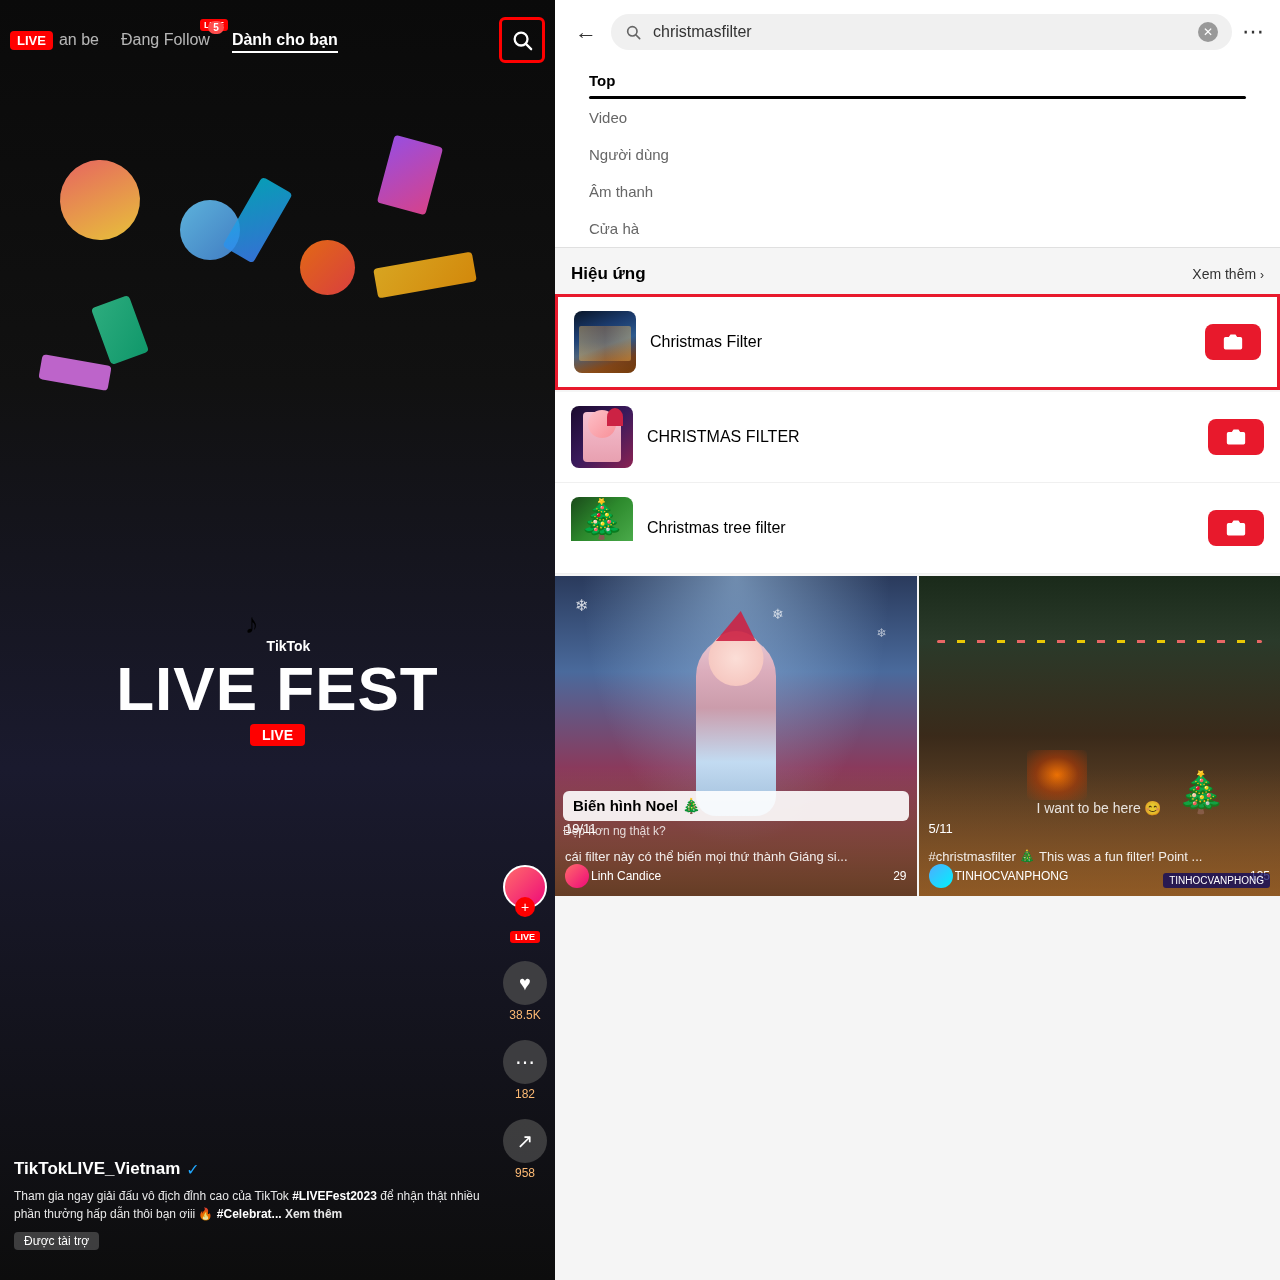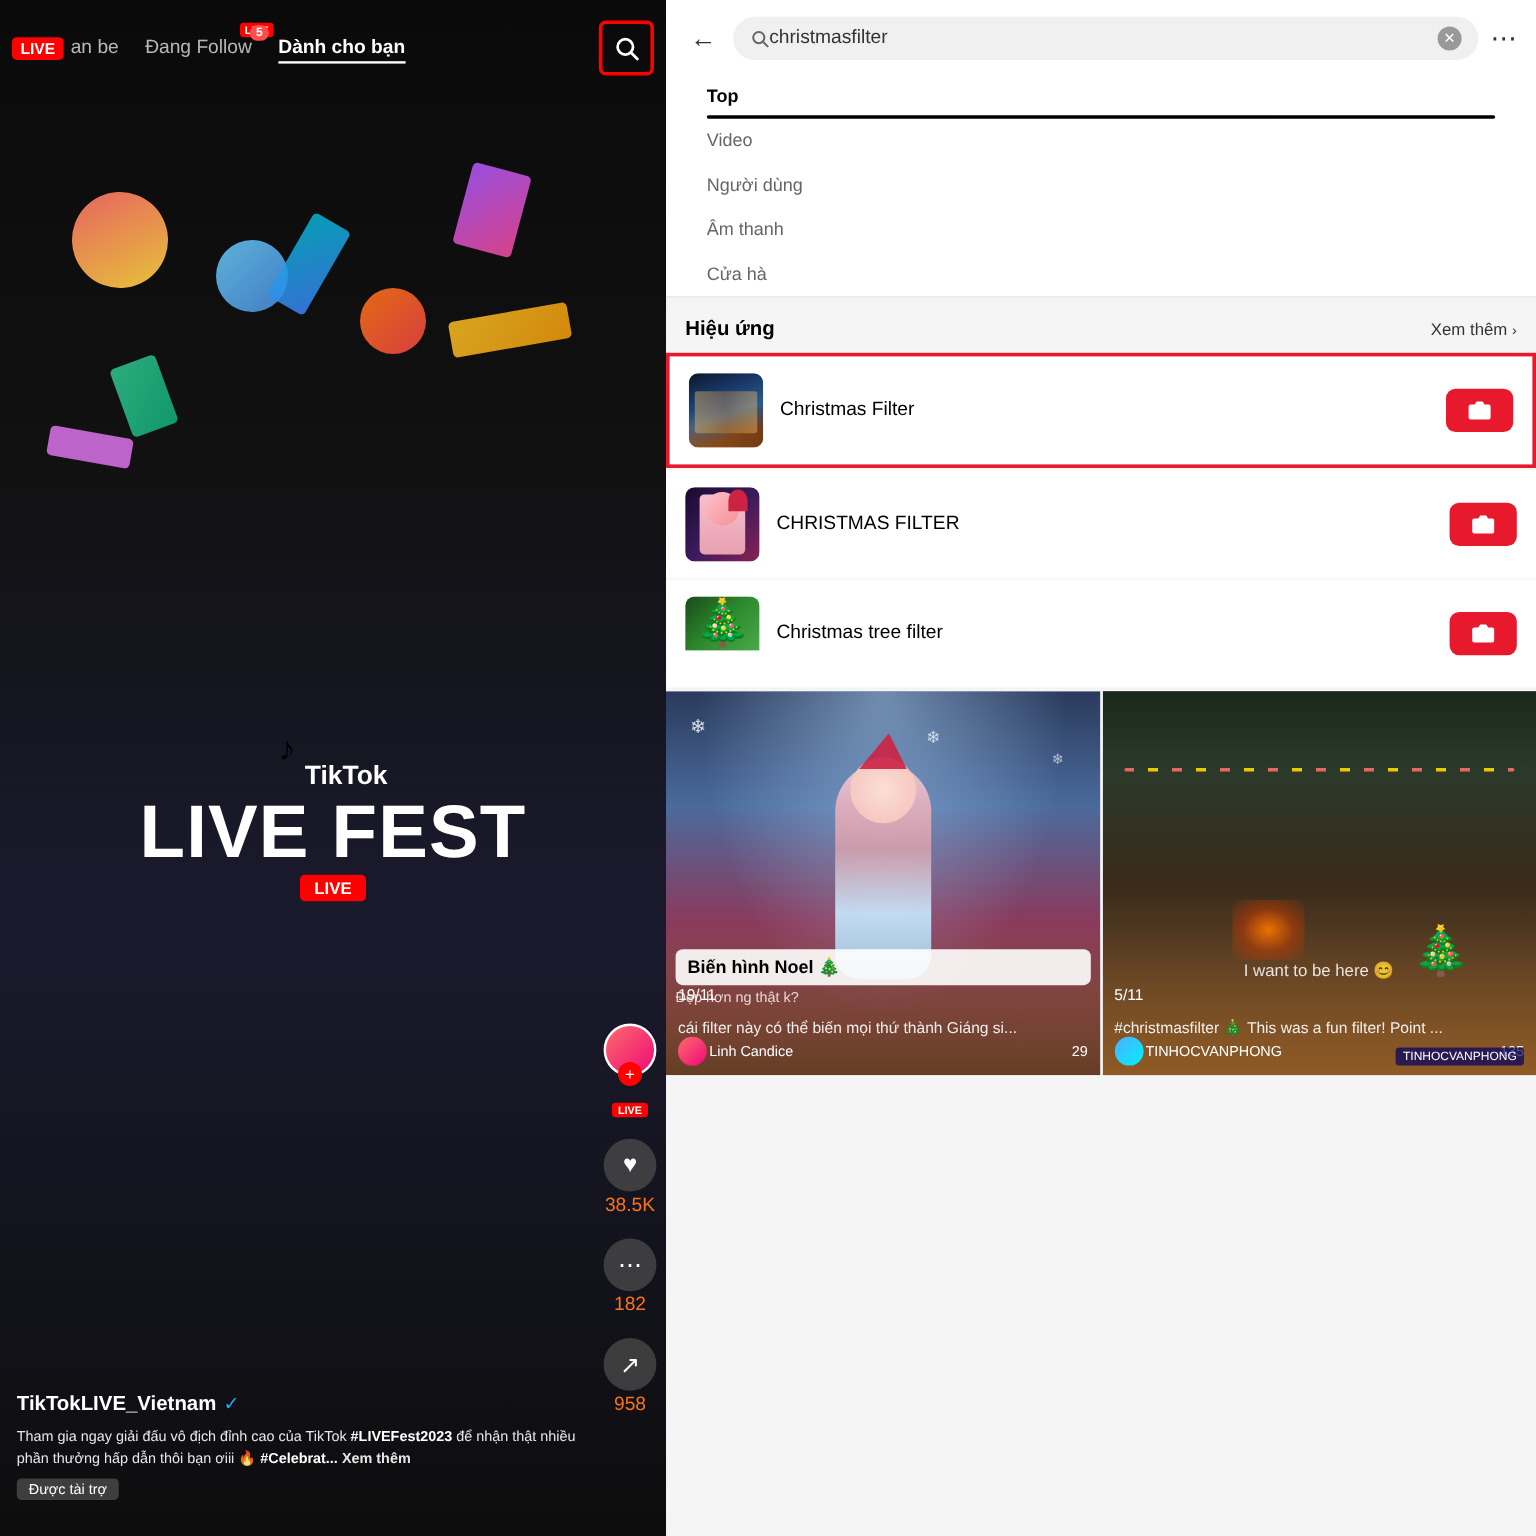--- a/index.html
+++ b/index.html
@@ -110,21 +110,21 @@
       display: flex;
       align-items: center;
       gap: 8px;
       margin-bottom: 4px;
     }
     .tiktok-icon {
       font-size: 28px;
     }
     .tiktok-text {
       color: #fff;
-      font-size: 22px;
+      font-size: 14px;
       font-weight: 600;
       margin-top: 44px;
     }
     .livefest-title {
       color: #fff;
       font-size: 62px;
       font-weight: 900;
       line-height: 1;
       letter-spacing: 1px;
     }
@@ -239,22 +239,22 @@
       width: 44px; height: 44px;
       border-radius: 50%;
       background: rgba(80,80,80,0.7);
       display: flex;
       align-items: center;
       justify-content: center;
       color: #fff;
       font-size: 20px;
     }
     .icon-count {
-      color: #f97316;
-      font-size: 16px;
+      color: #fdba74;
+      font-size: 12px;
     }
 
     
     .right-panel {
       flex: 1;
       height: 1280px;
       background: #f5f5f5;
       display: flex;
       flex-direction: column;
       overflow: hidden;
@@ -278,21 +278,21 @@
       cursor: pointer;
       padding: 4px;
     }
     .search-box {
       flex: 1;
       display: flex;
       align-items: center;
       background: #f0f0f0;
       border-radius: 20px;
       padding: 8px 14px;
-      gap: 0;
+      gap: 12px;
     }
     .search-icon-small {
       color: #666;
       font-size: 16px;
     }
     .search-input-text {
       color: #333;
       font-size: 16px;
       flex: 1;
     }

